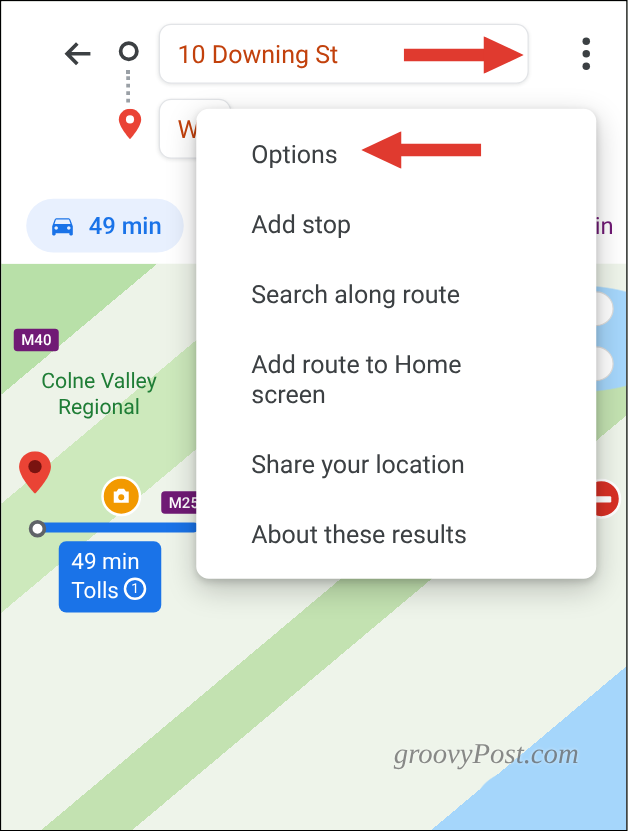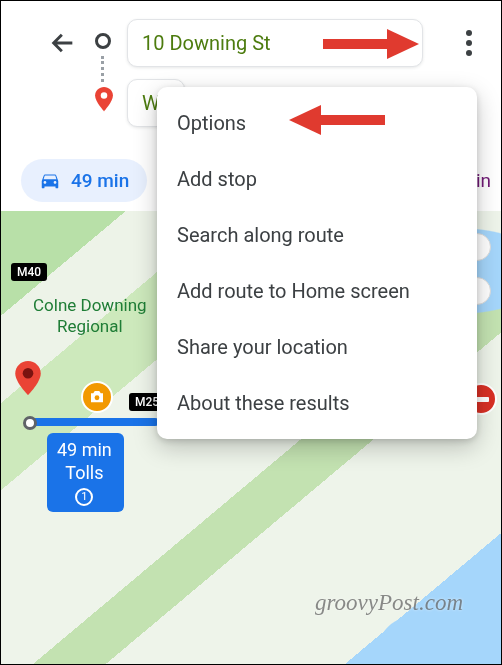--- a/index.html
+++ b/index.html
@@ -28,21 +28,21 @@
     .map-bg::before {
       content: "";
       position: absolute;
       inset: 0;
       background:
         radial-gradient(ellipse 70px 40px at 430px 430px, #a5d6fb 0 70%, transparent 72%),
         radial-gradient(ellipse 120px 60px at 460px 60px, #a5d6fb 0 70%, transparent 72%);
     }
     .road-m40, .road-m25 {
       position: absolute;
-      background: #000000;
+      background: #701a75;
       color: #fff;
       font-size: 12px;
       font-weight: 500;
       padding: 2px 6px;
       border-radius: 3px;
     }
     .road-m40 { top: 262px; left: 10px; }
     .road-m25 { top: 392px; left: 128px; }
     .park-label {
       position: absolute;
@@ -102,21 +102,21 @@
       position: absolute;
       top: 432px; left: 46px;
       background: #1a73e8;
       color: #fff;
       padding: 6px 12px 6px 10px;
       border-radius: 6px;
       font-size: 18px;
       line-height: 1.25;
     }
     .route-badge .subline {
-      display: flex; align-items: center; gap: 4px; flex-direction: column;
+      display: flex; align-items: flex-start; gap: 4px;
     }
     .toll-circle {
       display: inline-flex;
       width: 18px; height: 18px;
       border: 2px solid #fff;
       border-radius: 50%;
       align-items: center; justify-content: center;
       font-size: 11px;
     }
     .top-white {
@@ -155,21 +155,21 @@
       position: absolute;
       left: 126px; right: 78px;
       height: 48px;
       background: #fff;
       border: 1px solid #e2e4e7;
       border-radius: 10px;
       box-shadow: 0 1px 3px rgba(60,64,67,.12);
       display: flex; align-items: center;
       padding: 0 14px;
       font-size: 20px;
-      color: #4d7c0f;
+      color: #c2410c;
     }
     .input-box.first-pos { top: 18px; }
     .input-box.second-pos { top: 78px; width: 58px; right: auto; overflow: hidden; }
     .kebab {
       position: absolute;
       top: 26px; right: 20px;
       width: 24px; height: 32px;
       cursor: pointer;
       display: flex; flex-direction: column;
       justify-content: center; align-items: center;
@@ -197,21 +197,21 @@
       font-size: 19px;
       color: #701a75;
     }
     .dropdown {
       position: absolute;
       top: 86px; left: 156px;
       width: 320px;
       background: #fff;
       border-radius: 10px;
       box-shadow: 0 8px 24px rgba(0,0,0,.22), 0 2px 6px rgba(0,0,0,.15);
-      padding: 24px 20px;
+      padding: 24px 44px;
       display: flex; flex-direction: column;
       gap: 32px;
     }
     .dropdown .item {
       font-size: 20px;
       color: #3c4043;
       cursor: pointer;
     }
     .annot-arrow {
       position: absolute;
@@ -239,21 +239,21 @@
     .map-circle.c1 { top: 232px; right: 10px; }
     .map-circle.c2 { top: 276px; right: 10px; }
   </style>
 </head>
 <body>
 
 <div class="map-bg"></div>
 <div class="road-m40">M40</div>
 <div class="road-m25">M25</div>
 <div class="park-label">
-  <span>Colne Downing</span><br>
+  <span>Colne Valley</span><br>
   <span>Regional</span>
 </div>
 <div class="route-line"></div>
 <div class="route-circle"></div>
 <div class="pin">
   <svg viewBox="0 0 24 32">
       <path fill="#ea4335" d="M12 0C5.4 0 0 5.2 0 11.7 0 20 12 32 12 32s12-12 12-20.3C24 5.2 18.6 0 12 0z"></path>
       <circle cx="12" cy="11.5" r="5" fill="#7a1310"></circle>
     </svg>
 </div>

